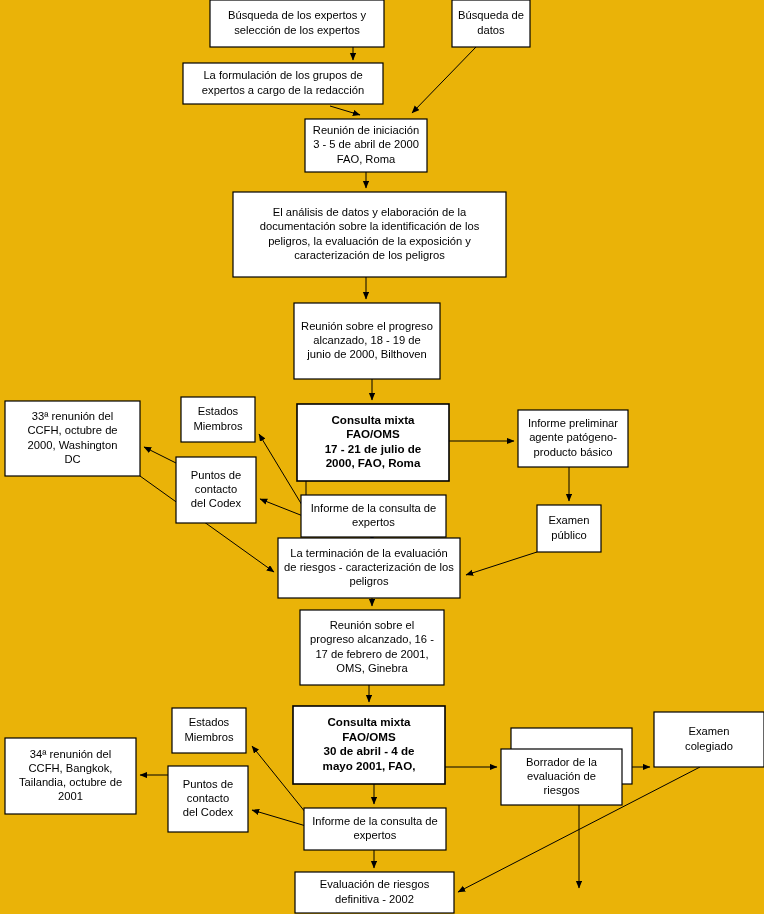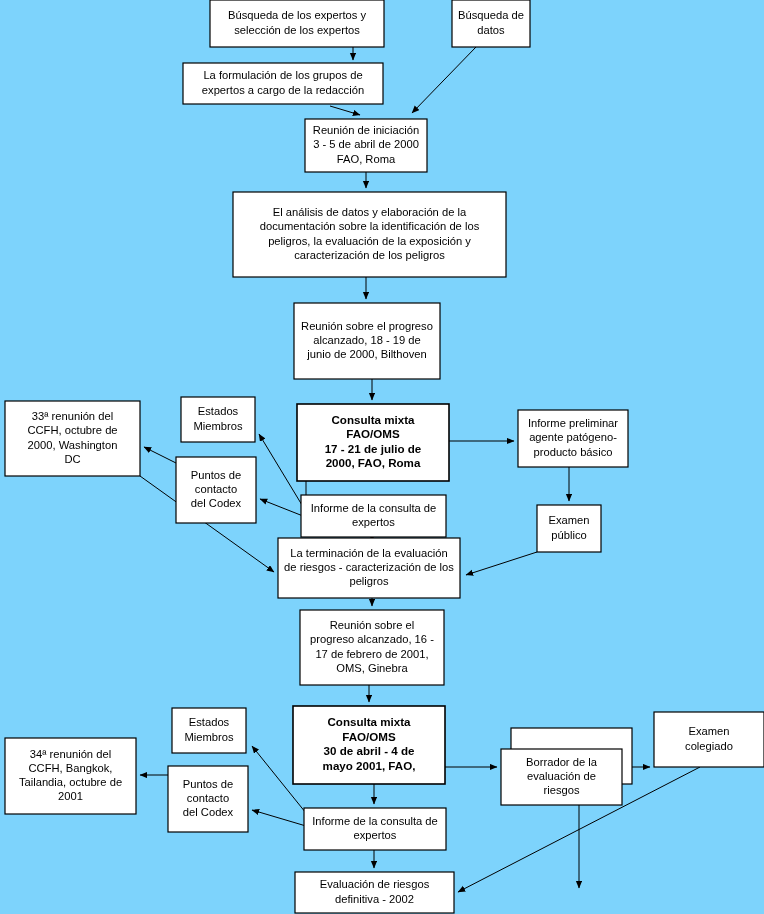--- a/index.html
+++ b/index.html
@@ -10,21 +10,21 @@
   body {
     width: 764px;
     height: 914px;
     font-family: "Liberation Sans", sans-serif;
     overflow: hidden;
   }
   #diagram-root {
     position: relative;
     width: 764px;
     height: 914px;
-    background: #7dd3fc;
+    background: #eab308;
   }
   svg.flow {
     position: absolute;
     top: 0;
     left: 0;
     width: 764px;
     height: 914px;
   }
   .node-rect {
     fill: #ffffff;

